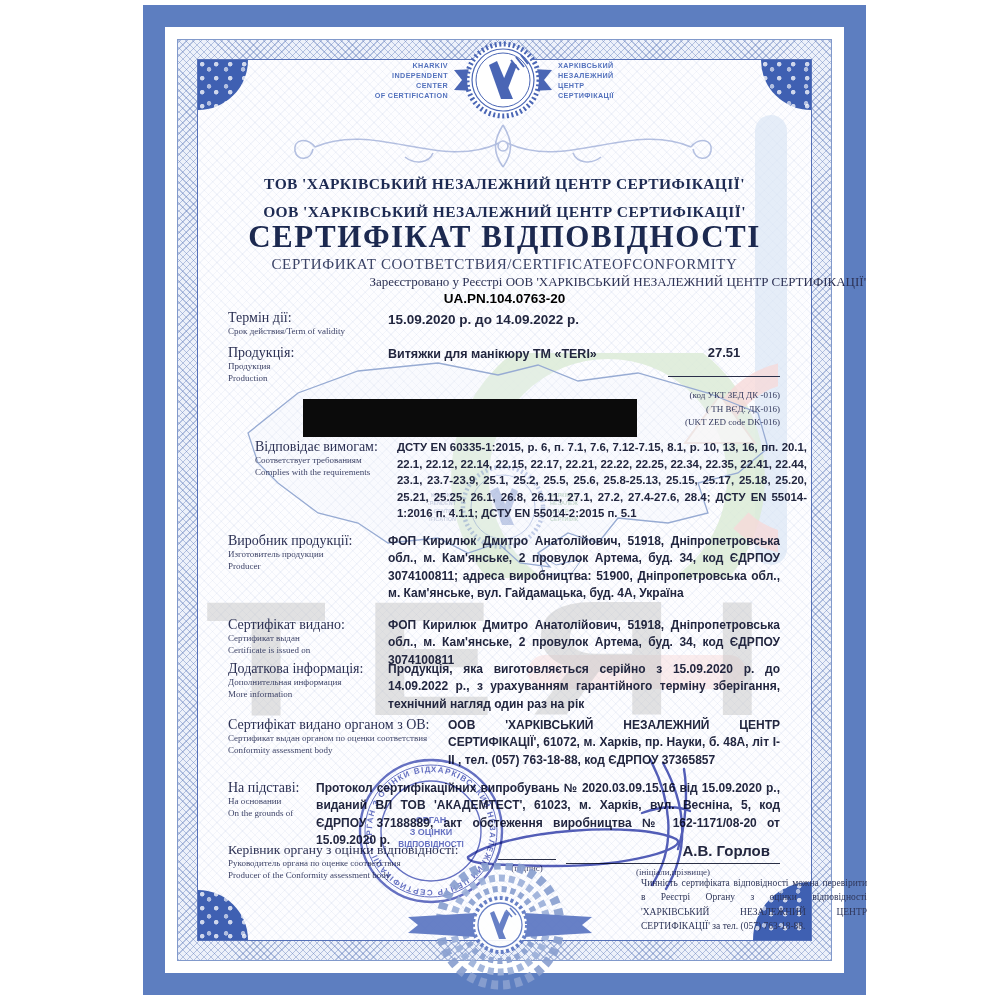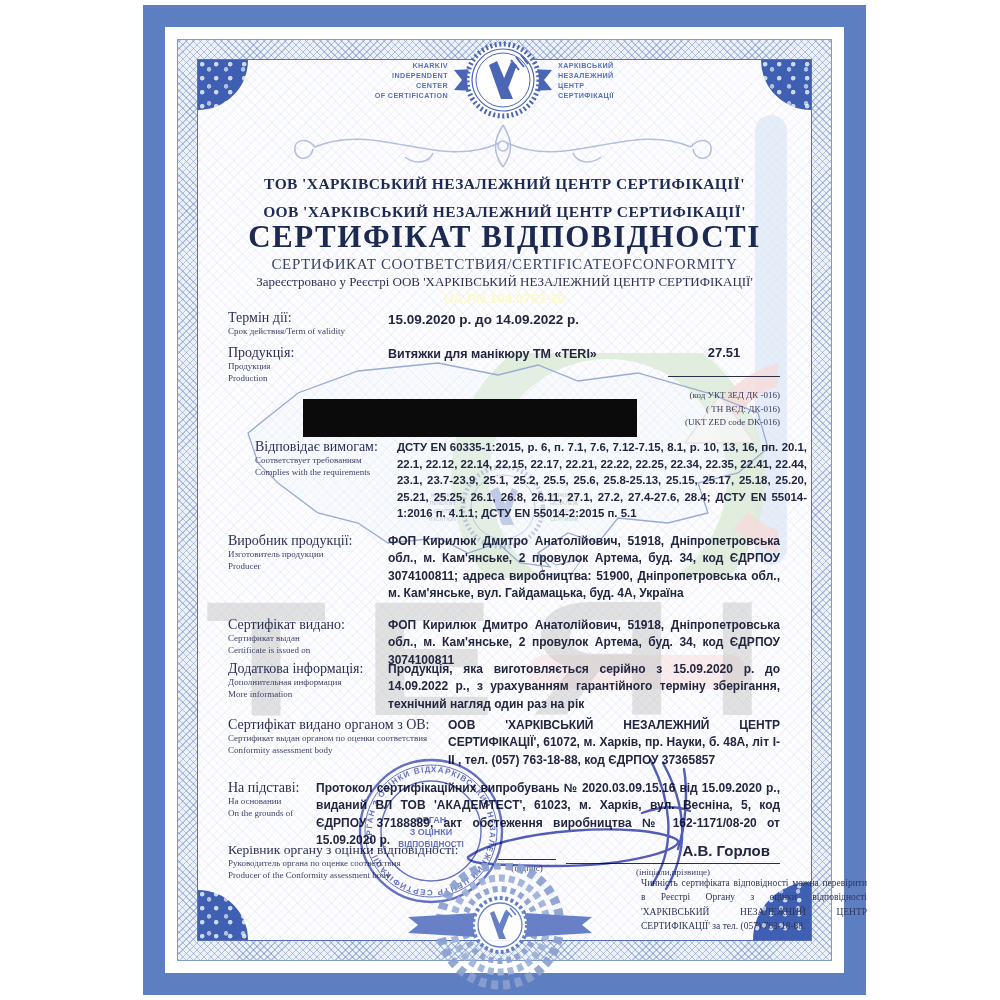--- a/index.html
+++ b/index.html
@@ -34,23 +34,23 @@
   .redact{position:absolute;z-index:5;background:#0b0b0b;}
   .rosette{position:absolute;z-index:6;}
   
   .emblem{left:215px;top:33px;width:290px;height:86px;z-index:3;}
   .flourish{left:112px;top:112px;width:496px;height:56px;z-index:2;opacity:.55;}
   .org-line{left:0;width:723px;text-align:center;font-weight:bold;font-size:15.5px;
             color:#1d2a52;letter-spacing:.4px;}
   .title{left:0;width:723px;text-align:center;font-weight:bold;font-size:31px;
          color:#1c2950;letter-spacing:1.5px;}
   .subtitle{left:0;width:723px;text-align:center;font-size:15px;color:#3a4266;letter-spacing:.6px;}
-  .registered{left:0;width:723px;text-align:center;font-size:13px;color:#2c3154;}
+  .registered{left:0;width:723px;text-align:right;font-size:13px;color:#2c3154;}
   .regnum{left:0;width:723px;text-align:center;font-family:"Liberation Sans",sans-serif;
-          font-weight:bold;font-size:13.5px;color:#fef9c3;}
+          font-weight:bold;font-size:13.5px;color:#000000;}
   
   .row{position:absolute;left:85px;width:552px;display:flex;z-index:2;}
   .row-label{width:150px;flex:none;padding-right:10px;}
   .lbl{font-size:14px;color:#2c3154;}
   .sub{font-size:9px;color:#3e4468;line-height:1.3;}
   .row-value{flex:1;font-family:"Liberation Sans",sans-serif;font-weight:bold;
              font-size:12px;color:#22263f;line-height:1.45;text-align:justify;}
   .row-req .row-label{width:132px;}
   .row-req .row-value{font-size:11.4px;}
   .row-product .row-value{flex:none;width:268px;text-align:left;font-size:12.5px;}

